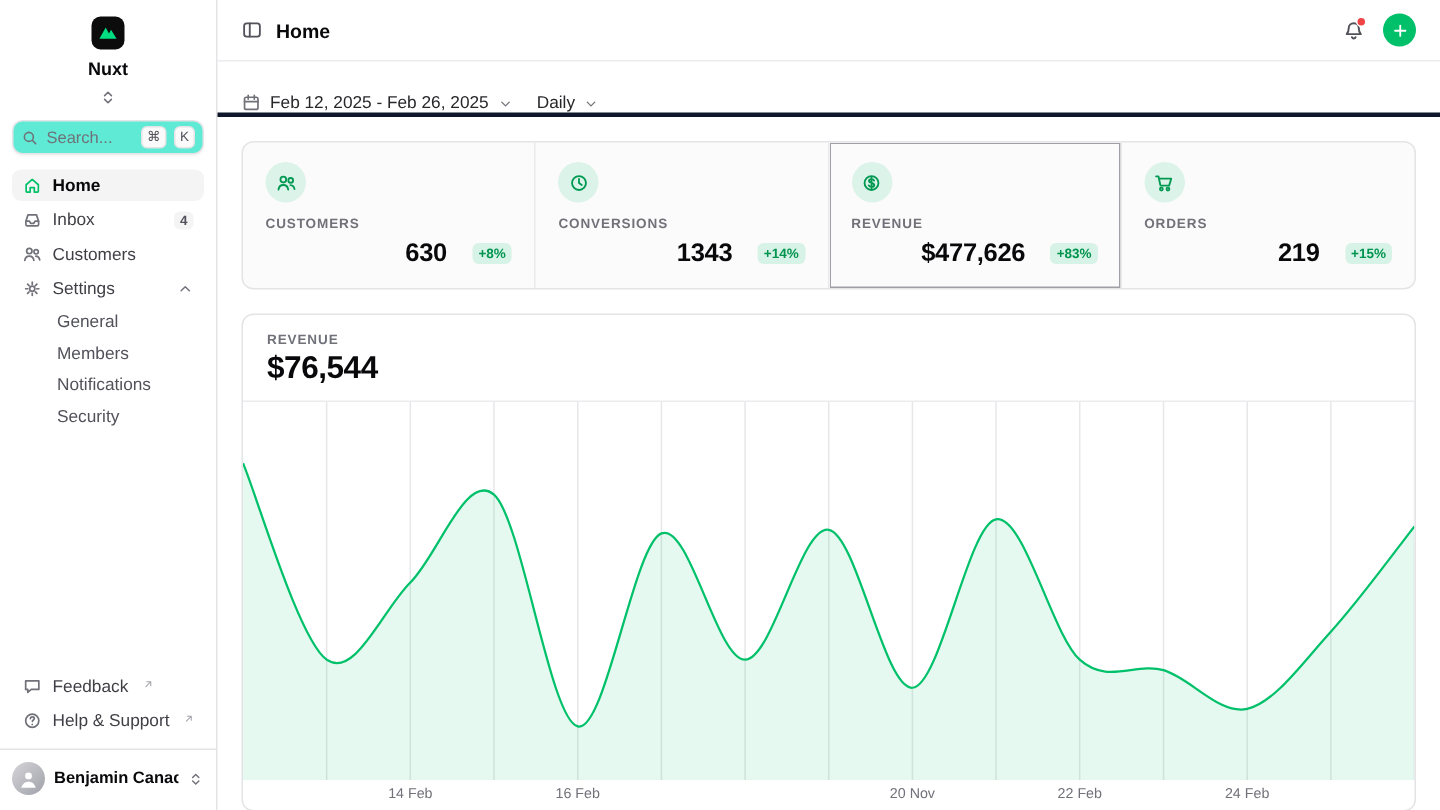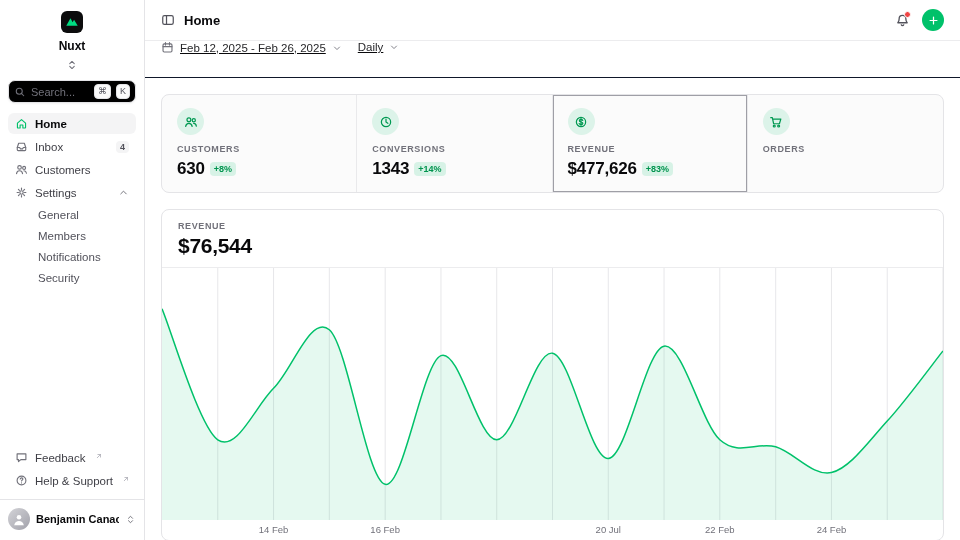--- a/index.html
+++ b/index.html
@@ -10,21 +10,21 @@
   }
   svg { display:block; }
   .ic { stroke:currentColor; fill:none; stroke-width:1.4; stroke-linecap:round; stroke-linejoin:round; }
 
   
   .sidebar { width:145px; min-width:145px; border-right:1px solid #e4e4e7; display:flex; flex-direction:column; padding:8px; }
   .brand { display:flex; align-items:center; gap:6px; padding:3px 2px 9px 2px; cursor:pointer;flex-direction:column; }
   .logo { width:22px; height:22px; border-radius:6px; background:#0c0c0d; display:flex; align-items:center; justify-content:center; }
   .brand-name { font-weight:700; font-size:12px; flex:1; }
   .muted { color:#71717a; }
-  .search { display:flex; align-items:center; gap:5px; border:1px solid #e4e4e7; border-radius:7px; padding:3px 5px; margin:0 0 10px 0; color:#71717a; background:#000000; box-shadow:0 1px 2px rgba(0,0,0,.05); cursor:text; }
+  .search { display:flex; align-items:center; gap:5px; border:1px solid #e4e4e7; border-radius:7px; padding:3px 5px; margin:0 0 10px 0; color:#71717a; background:#5eead4; box-shadow:0 1px 2px rgba(0,0,0,.05); cursor:text; }
   .search-txt { flex:1; font-size:11px; }
   .kbd { border:1px solid #e4e4e7; border-radius:4px; font-size:9px; padding:0 3px; line-height:13px; color:#52525b; background:#fafafa; }
   .nav-item { display:flex; align-items:center; gap:7px; padding:4px 7px; border-radius:6px; font-size:11.5px; color:#3f3f46; margin-bottom:2px; cursor:pointer; white-space:nowrap; }
   .nav-item .nicon { color:#71717a; display:flex; }
   .nav-item.active { background:#f4f4f5; color:#09090b; font-weight:700; }
   .nav-item.active .nicon { color:#00c16a; }
   .count-badge { margin-left:auto; background:#f4f4f5; border-radius:4px; font-size:9px; padding:1px 4px; color:#52525b; font-weight:600; }
   .trail { margin-left:auto; color:#71717a; display:flex; }
   .sub-item { padding:4px 7px 4px 30px; font-size:11.5px; color:#52525b; border-radius:6px; margin-bottom:1px; cursor:pointer; white-space:nowrap; }
   .spacer { flex:1; }
@@ -35,34 +35,34 @@
 
   
   .main { flex:1; display:flex; flex-direction:column; min-width:0; }
   .topbar { height:41px; min-height:41px; border-bottom:1px solid #ececee; display:flex; align-items:center; padding:0 16px; gap:9px; }
   .icon-btn { color:#52525b; display:flex; align-items:center; cursor:pointer; background:none; border:none; padding:0; }
   .page-title { font-size:13px; font-weight:700; }
   .topbar-right { margin-left:auto; display:flex; align-items:center; gap:12px; }
   .bell-wrap { position:relative; }
   .notif-dot { position:absolute; top:-2px; right:-1px; width:7px; height:7px; border-radius:50%; background:#ef4444; border:1.5px solid #fff; }
   .plus-btn { width:22px; height:22px; border-radius:50%; background:#00c16a; color:#fff; display:flex; align-items:center; justify-content:center; border:none; cursor:pointer; }
-  .toolbar { height:37px; min-height:37px; border-bottom:1px solid #0f172a; display:flex; align-items:flex-start; padding:0 16px; gap:16px;text-decoration:underline; }
+  .toolbar { height:37px; min-height:37px; border-bottom:3px solid #0f172a; display:flex; align-items:flex-end; padding:0 16px; gap:16px; }
   .tbtn { display:flex; align-items:center; gap:6px; font-size:11.5px; color:#27272a; background:none; border:none; cursor:pointer; font-family:inherit; }
   .tbtn .muted-ic { color:#71717a; display:flex; }
 
   .content { padding:16px 16px 0 16px; flex:1; }
 
   
   .stats { display:grid; grid-template-columns:repeat(4,1fr); border:1px solid #e4e4e7; border-radius:8px; background:#fbfbfb; overflow:hidden; }
   .stat { padding:13px 15px; border-right:1px solid #e9e9eb; cursor:pointer; }
   .stat:last-child { border-right:none; }
   .stat.selected { box-shadow: inset 0 0 0 1px #9f9fa6; }
   .sicon { width:27px; height:27px; border-radius:50%; background:rgba(0,193,106,.12); color:#009952; display:flex; align-items:center; justify-content:center; margin-bottom:9px; }
   .slabel { font-size:9px; letter-spacing:.6px; color:#71717a; font-weight:600; margin-bottom:5px; }
-  .svalrow { display:flex; align-items:center; gap:5px; }
+  .svalrow { display:flex; align-items:center; gap:17px;justify-content:flex-end; }
   .sval { font-size:17px; font-weight:700; letter-spacing:-.2px; }
   .sbadge { background:rgba(0,193,106,.14); color:#00944e; font-size:9px; font-weight:700; padding:2px 4px; border-radius:4px; }
 
   
   .chartcard { margin-top:16px; border:1px solid #e4e4e7; border-radius:8px; height:332px; overflow:hidden; background:#fff; }
   .chartheader { padding:11px 16px 9px 16px; border-bottom:1px solid #ececee; }
   .clabel { font-size:9px; letter-spacing:.6px; color:#71717a; font-weight:600; }
   .cvalue { font-size:21px; font-weight:700; margin-top:3px; letter-spacing:-.3px; }
   .chartplot { position:relative; height:252px; }
   .chartplot svg { width:100%; height:100%; }
@@ -294,20 +294,24 @@
       </div>
       <div class="stat">
         <span class="sicon">
           <svg class="ic" width="14" height="14" viewBox="0 0 16 16">
               <path d="M2 3h1.8l1.5 7h6.6l1.6-5.3H4.4"></path>
               <circle cx="6" cy="12.6" r="1.1"></circle>
               <circle cx="11" cy="12.6" r="1.1"></circle>
             </svg>
         </span>
         <div class="slabel">ORDERS</div>
+        <div class="svalrow">
+          <span class="sval">219</span>
+          <span class="sbadge">+15%</span>
+        </div>
       </div>
     </div>
 
     <div class="chartcard">
       <div class="chartheader">
         <div class="clabel">REVENUE</div>
         <div class="cvalue">$76,544</div>
       </div>
       <div class="chartplot">
         <svg id="chart-svg" viewBox="0 0 780 252" preserveAspectRatio="none">
@@ -326,20 +330,20 @@
             <line x1="724.3" y1="0" x2="724.3" y2="252" stroke="#e7e7ea" stroke-width="1"></line>
             <line x1="780.0" y1="0" x2="780.0" y2="252" stroke="#e7e7ea" stroke-width="1"></line>
             <path d="M0,40.760000000000005C9.3,62.6,37.1,158.5,55.7,171.8C74.3,185.1,92.9,138.6,111.4,120.3C130.0,102.0,148.6,45.8,167.1,61.8C185.7,77.8,204.3,212.0,222.9,216.3C241.4,220.5,260.0,95.0,278.6,87.6C297.1,80.1,315.7,172.2,334.3,171.8C352.9,171.4,371.4,82.1,390.0,85.2C408.6,88.3,427.1,191.7,445.7,190.5C464.3,189.4,482.9,81.3,501.4,78.2C520.0,75.1,538.6,155.0,557.1,171.8C575.7,188.6,594.3,173.4,612.9,178.8C631.4,184.3,650.0,208.8,668.6,204.6C687.1,200.3,705.7,173.4,724.3,153.1C742.9,132.8,770.7,94.6,780.0,82.9L780,252L0,252Z" fill="rgba(0,193,106,0.10)"></path>
             <path d="M0,40.760000000000005C9.3,62.6,37.1,158.5,55.7,171.8C74.3,185.1,92.9,138.6,111.4,120.3C130.0,102.0,148.6,45.8,167.1,61.8C185.7,77.8,204.3,212.0,222.9,216.3C241.4,220.5,260.0,95.0,278.6,87.6C297.1,80.1,315.7,172.2,334.3,171.8C352.9,171.4,371.4,82.1,390.0,85.2C408.6,88.3,427.1,191.7,445.7,190.5C464.3,189.4,482.9,81.3,501.4,78.2C520.0,75.1,538.6,155.0,557.1,171.8C575.7,188.6,594.3,173.4,612.9,178.8C631.4,184.3,650.0,208.8,668.6,204.6C687.1,200.3,705.7,173.4,724.3,153.1C742.9,132.8,770.7,94.6,780.0,82.9" fill="none" stroke="#00c16a" stroke-width="1.5"></path>
           </svg>
       </div>
       <div class="xlabels" id="x-labels">
           <span class="xtick" style="left: 14.2857%;">14 Feb</span>
           <span class="xtick" style="left: 28.5714%;">16 Feb</span>
           <span class="xtick" style="left: 42.8571%; margin-top: 24px;">18 Feb</span>
-          <span class="xtick" style="left: 57.1429%;">20 Jul</span>
+          <span class="xtick" style="left: 57.1429%;">20 Nov</span>
           <span class="xtick" style="left: 71.4286%;">22 Feb</span>
           <span class="xtick" style="left: 85.7143%;">24 Feb</span>
         </div>
     </div>
 
   </div>
 </main>
 
 </body></html>

